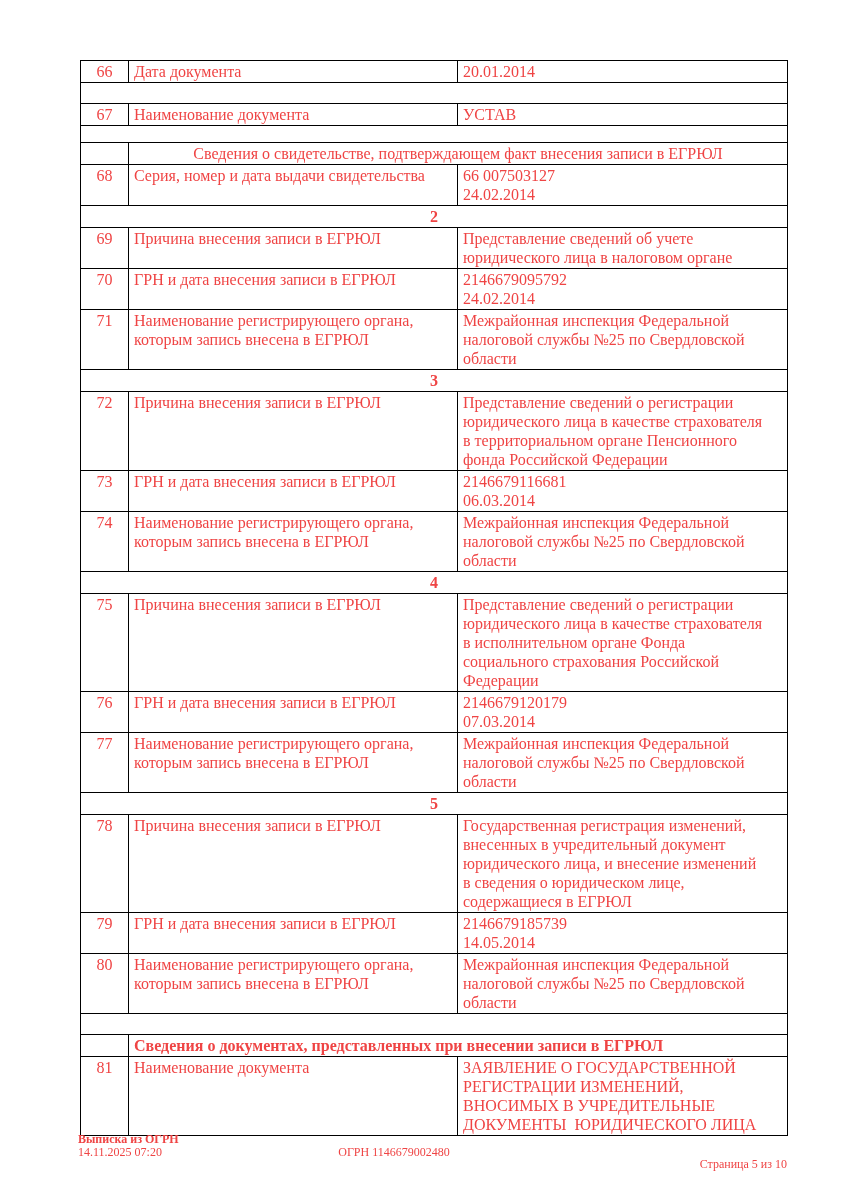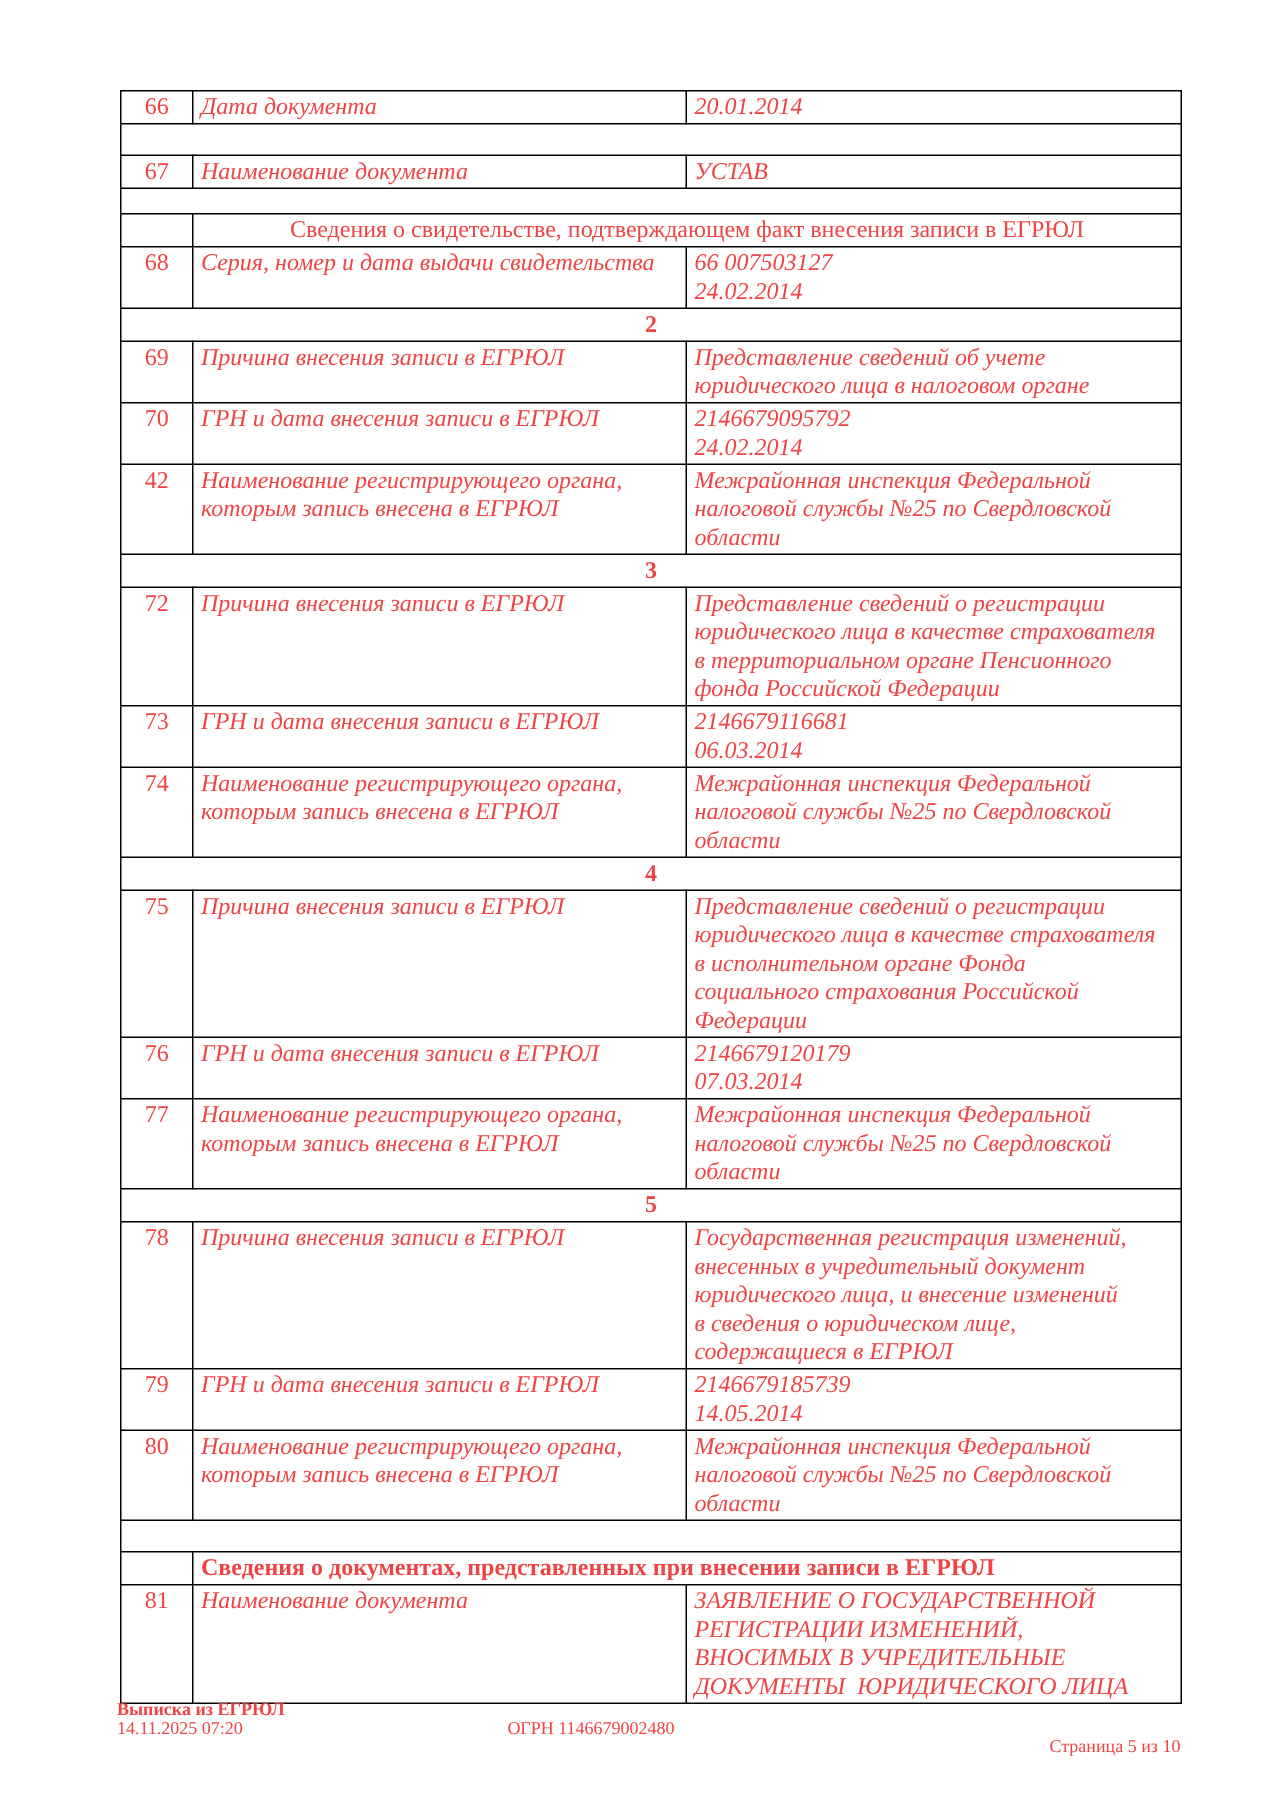--- a/index.html
+++ b/index.html
@@ -30,21 +30,20 @@
     line-height: 19px;
     padding: 1px 5px;
     word-wrap: break-word;
   }
   td.cell-num {
     text-align: center;
     padding: 1px 2px;
   }
   td.cell-label, td.cell-value {
     white-space: pre-line;
-    font-style: italic;
   }
   td.cell-spacer {
     padding: 0;
   }
   td.cell-group {
     text-align: center;
     font-weight: bold;
     padding: 2px 5px;
   }
   td.cell-section { padding: 2px 5px; }
@@ -123,21 +122,21 @@
           <td class="cell-value">Представление сведений об учете
 юридического лица в налоговом органе</td>
         </tr>
         <tr>
           <td class="cell-num">70</td>
           <td class="cell-label">ГРН и дата внесения записи в ЕГРЮЛ</td>
           <td class="cell-value">2146679095792
 24.02.2014</td>
         </tr>
         <tr>
-          <td class="cell-num">42</td>
+          <td class="cell-num">71</td>
           <td class="cell-label">Наименование регистрирующего органа,
 которым запись внесена в ЕГРЮЛ</td>
           <td class="cell-value">Межрайонная инспекция Федеральной
 налоговой службы №25 по Свердловской
 области</td>
         </tr>
         <tr>
           <td class="cell-group" colspan="3">3</td>
         </tr>
         <tr>
@@ -226,19 +225,19 @@
           <td class="cell-label">Наименование документа</td>
           <td class="cell-value">ЗАЯВЛЕНИЕ О ГОСУДАРСТВЕННОЙ
 РЕГИСТРАЦИИ ИЗМЕНЕНИЙ,
 ВНОСИМЫХ В УЧРЕДИТЕЛЬНЫЕ
 ДОКУМЕНТЫ &nbsp;ЮРИДИЧЕСКОГО ЛИЦА</td>
         </tr>
       </tbody>
   </table>
 
   <div class="footer-left">
-    <div class="f-bold">Выписка из ЕГРЮЛ</div>
+    <div class="f-bold">Выписка из ОГРН</div>
     <div>14.11.2025 07:20</div>
   </div>
   <div class="footer-center">ОГРН 1146679002480</div>
   <div class="footer-right">Страница 5 из 10</div>
 
 </div>
 
 </body></html>

